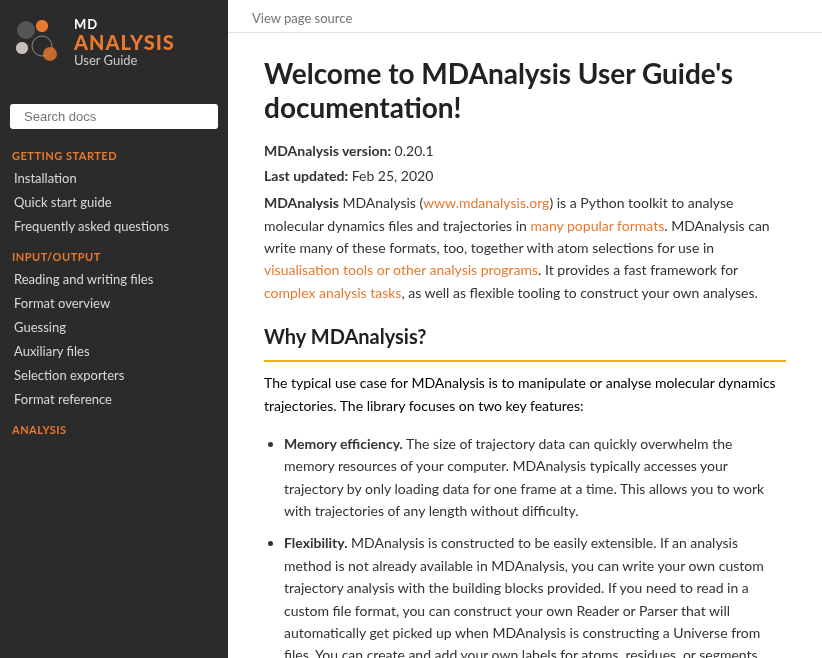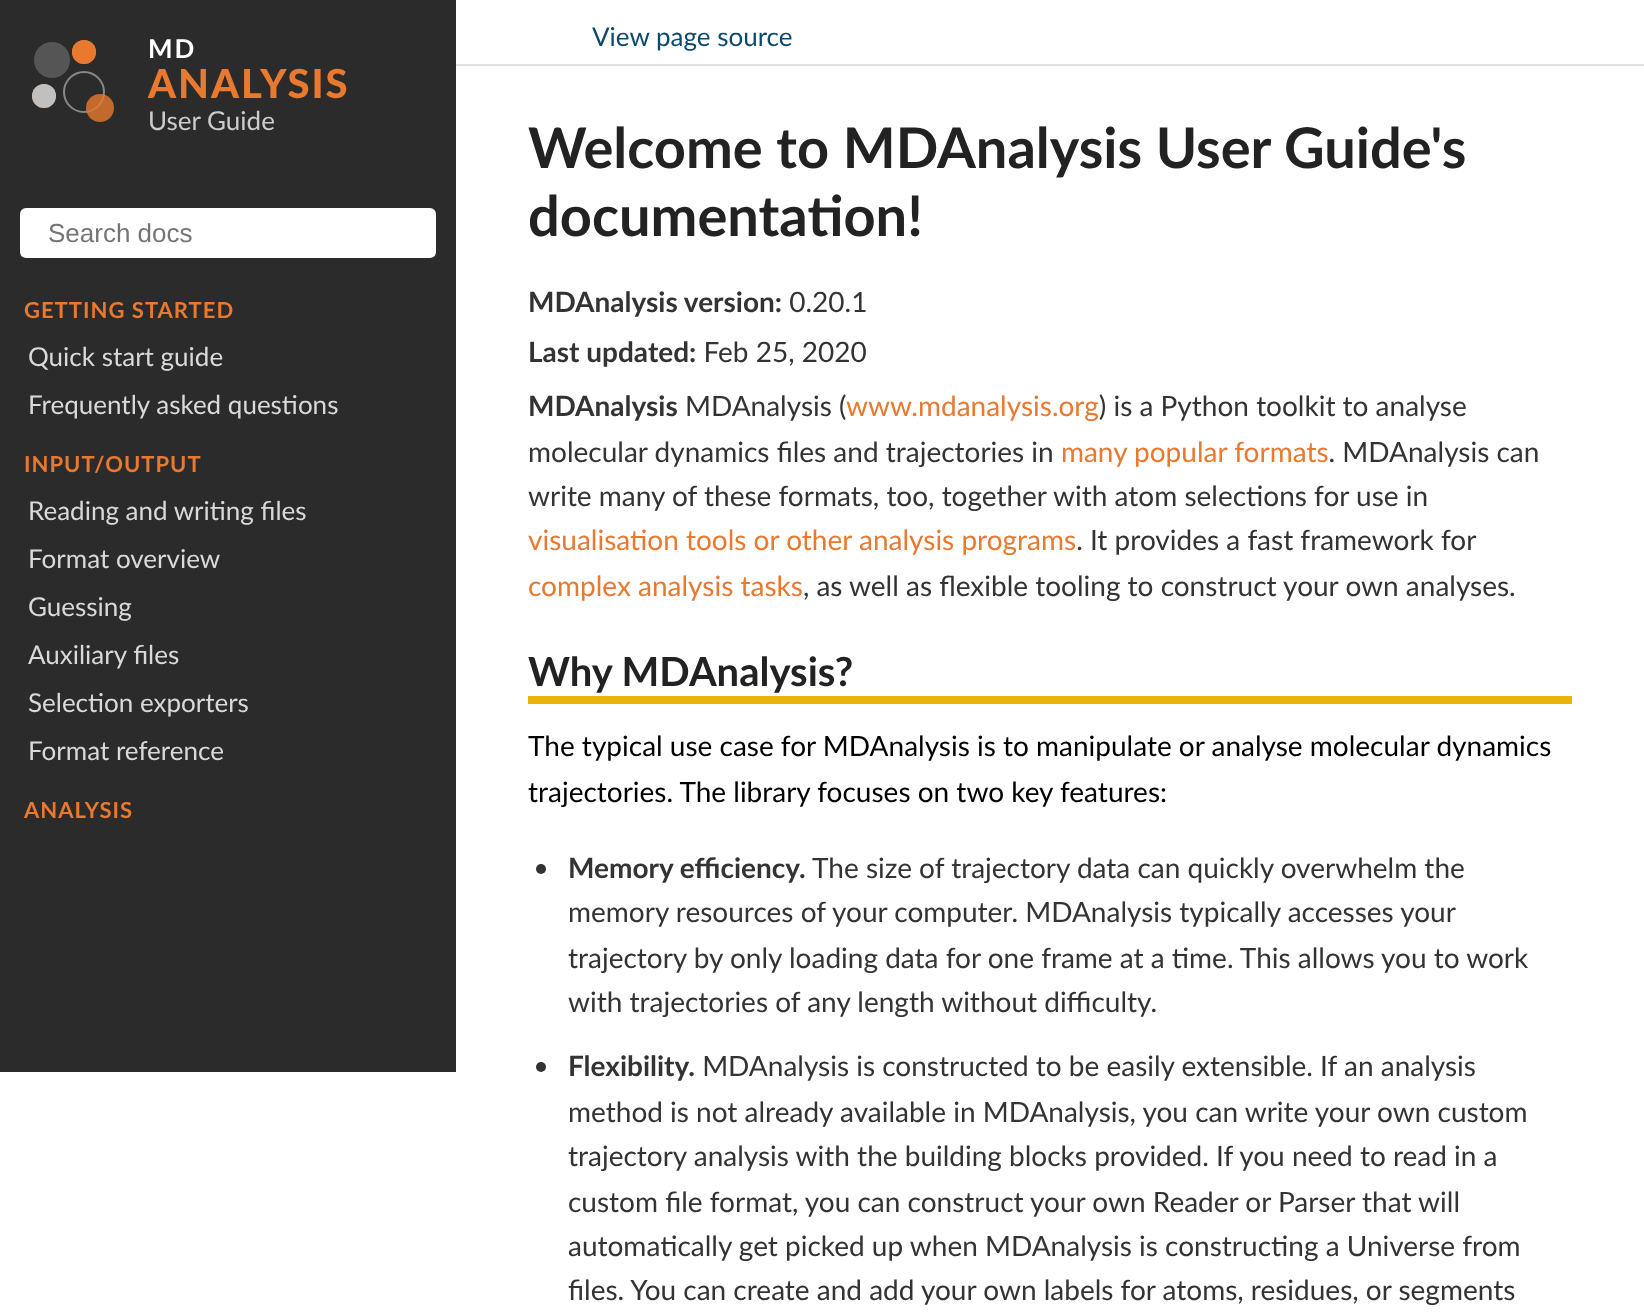--- a/index.html
+++ b/index.html
@@ -7,21 +7,21 @@
 
     
     #sidebar {
       width: 228px;
       min-width: 228px;
       background: #2b2b2b;
       color: #d9d9d9;
       display: flex;
       flex-direction: column;
       overflow-y: auto;
-      height: 536px;
+      height: 658px;
     }
 
     #sidebar-logo {
       padding: 16px 12px 12px 12px;
       display: flex;
       align-items: center;
       gap: 10px;
       background: #2b2b2b;
     }
 
@@ -123,25 +123,24 @@
     .breadcrumb-sep {
       margin: 0 4px;
       color: #555;
     }
 
     .breadcrumb-current {
       color: #555;
     }
 
     .view-source-link {
-      color: #0c4a6e;
+      color: #737373;
       font-size: 13px;
       cursor: pointer;
       text-decoration: none;
-      margin-left: 44px;
     }
 
     #content {
       padding: 24px 36px 36px 36px;
       max-width: 800px;
     }
 
     h1.page-title {
       font-size: 28px;
       font-weight: 700;
@@ -172,22 +171,22 @@
       color: #e8792e;
       text-decoration: none;
       cursor: pointer;
     }
 
     h2.section-title {
       font-size: 20px;
       font-weight: 700;
       color: #222;
       margin: 20px 0 10px 0;
-      border-bottom: 4px solid #eab308;
-      padding-bottom: 0;
+      border-bottom: 2px solid #eab308;
+      padding-bottom: 12px;
     }
 
     .section-intro {
       font-size: 14px;
       line-height: 1.6;
       margin-bottom: 16px;
       color: #000000;
     }
 
     ul.feature-list {
@@ -230,20 +229,21 @@
       <span class="logo-guide">User Guide</span>
     </div>
   </div>
 
   <div id="search-box">
     <input type="text" placeholder="Search docs" style="">
   </div>
 
   <div>
     <div class="sidebar-section-label">GETTING STARTED</div>
+    <a class="sidebar-link">Installation</a>
     <a class="sidebar-link">Quick start guide</a>
     <a class="sidebar-link">Frequently asked questions</a>
   </div>
 
 
   <div>
     <div class="sidebar-section-label">INPUT/OUTPUT</div>
     <a class="sidebar-link">Reading and writing files</a>
     <a class="sidebar-link">Format overview</a>
     <a class="sidebar-link">Guessing</a>

